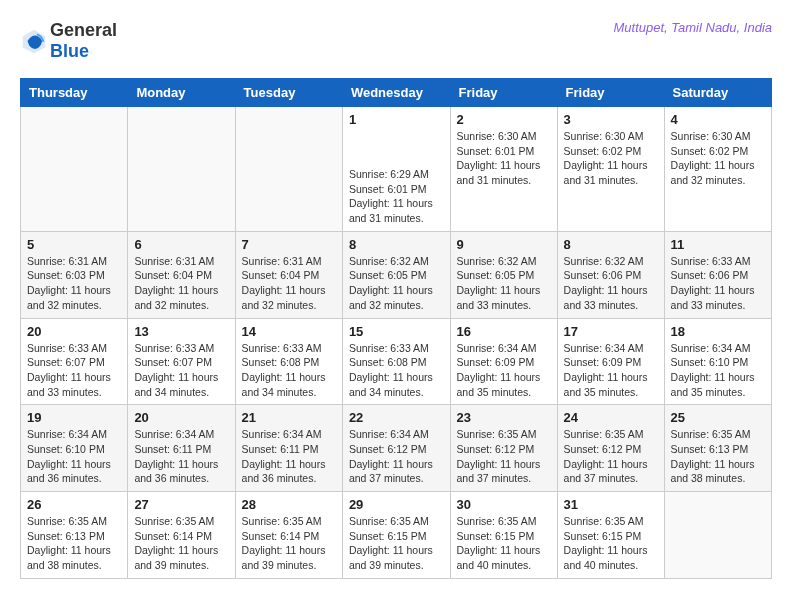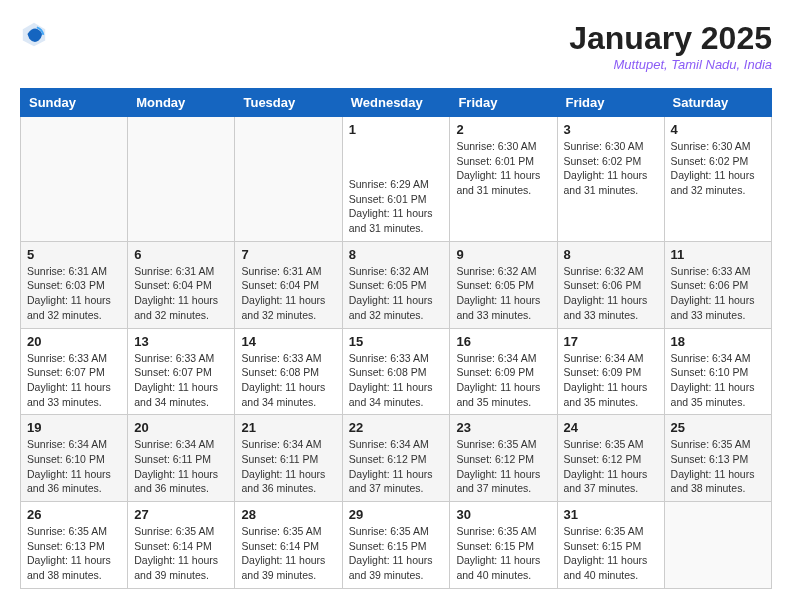--- a/index.html
+++ b/index.html
@@ -86,32 +86,35 @@
 </head>
 <body>
 
 <div class="header">
   <div class="logo">
     <svg class="logo-icon" viewBox="0 0 30 30" xmlns="http://www.w3.org/2000/svg">
       <polygon points="15,3 27,10 27,22 15,28 3,22 3,10" fill="#1565C0" opacity="0.15"></polygon>
       <path d="M8,15 Q15,5 22,12 Q26,16 20,22 Q15,26 10,20 Z" fill="#1565C0"></path>
       <path d="M18,8 Q24,10 25,16" stroke="#42A5F5" stroke-width="2" fill="none"></path>
     </svg>
+    <div>
+      <span style="font-size:18px;font-weight:bold;color:#333;">General</span><br>
+      <span style="font-size:18px;font-weight:bold;color:#1565C0;">Blue</span>
+    </div>
   </div>
   <div class="title-block">
-    <div class="month-year">January 2025</div>
     <div class="location">Muttupet, Tamil Nadu, India</div>
   </div>
 </div>
 
 <table class="calendar">
   <thead>
     <tr>
 
-    <th>Sunday</th>
+    <th>Thursday</th>
         <th>Monday</th>
         <th>Tuesday</th>
         <th>Wednesday</th>
         <th>Friday</th>
         <th>Friday</th>
         <th>Saturday</th>
       </tr>
   </thead>
   <tbody id="calendar-body">
 

